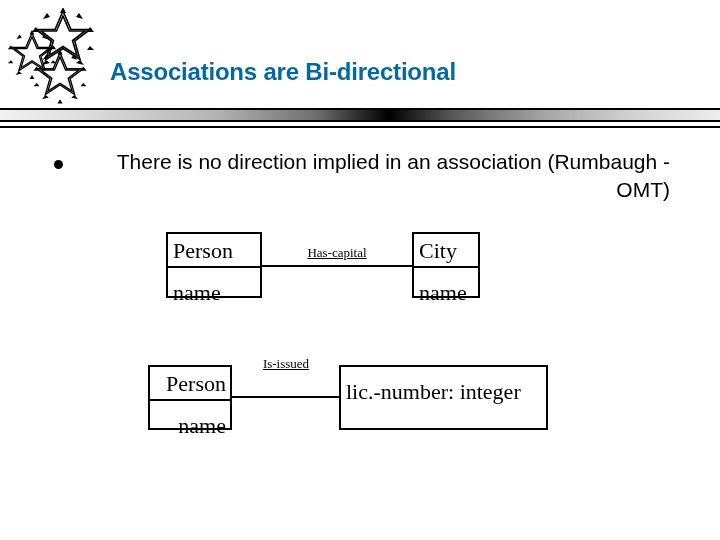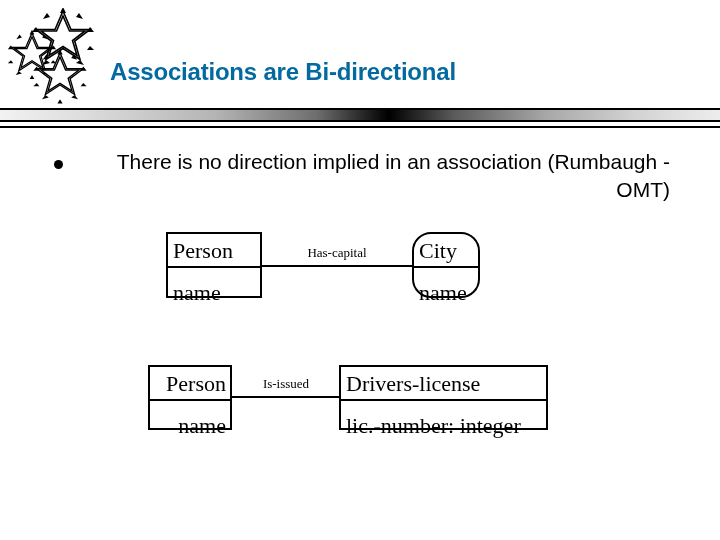--- a/index.html
+++ b/index.html
@@ -151,32 +151,33 @@
     background: #000000;
   }
   .assoc-label {
     position: absolute;
     font-family: "Liberation Serif", serif;
     font-size: 13px;
     line-height: 16px;
     color: #000000;
     white-space: nowrap;
     text-align: center;
+    text-decoration: underline;
   }
 
   
   #class-box-country { left: 166px; top: 232px; width: 96px; height: 66px; }
   #assoc-line-has-capital { left: 262px; top: 265px; width: 150px; }
   #assoc-label-has-capital { left: 272px; top: 245px; width: 130px; }
-  #class-box-city { left: 412px; top: 232px; width: 68px; height: 66px; border-radius: 19px; }
+  #class-box-city { left: 412px; top: 232px; width: 68px; height: 66px; }
 
   
   #class-box-person { left: 148px; top: 365px; width: 84px; height: 65px; text-align: right; }
   #assoc-line-is-issued { left: 232px; top: 396px; width: 107px; }
-  #assoc-label-is-issued { left: 240px; top: 376px; width: 92px; }
+  #assoc-label-is-issued { left: 240px; top: 356px; width: 92px; }
   #class-box-drivers-license { left: 339px; top: 365px; width: 209px; height: 65px; }
 </style>
 </head>
 <body>
 
 <div id="slide-header">
 
   <div id="logo-mark">
     <svg viewBox="0 0 96 96" width="96" height="96" aria-hidden="true">
       <g fill="none" stroke="#000000" stroke-width="1.6">
@@ -269,16 +270,15 @@
 
   <div class="class-box" id="class-box-person">
     <div class="class-name">Person</div>
     <div class="class-attrs">name</div>
   </div>
 
   <div class="assoc-label" id="assoc-label-is-issued">Is-issued</div>
   <div class="assoc-line" id="assoc-line-is-issued"></div>
 
   <div class="class-box" id="class-box-drivers-license">
-    <div class="class-name">Drivers-license</div>
     <div class="class-attrs">lic.-number: integer</div>
   </div>
 </div>
 
 </body></html>

